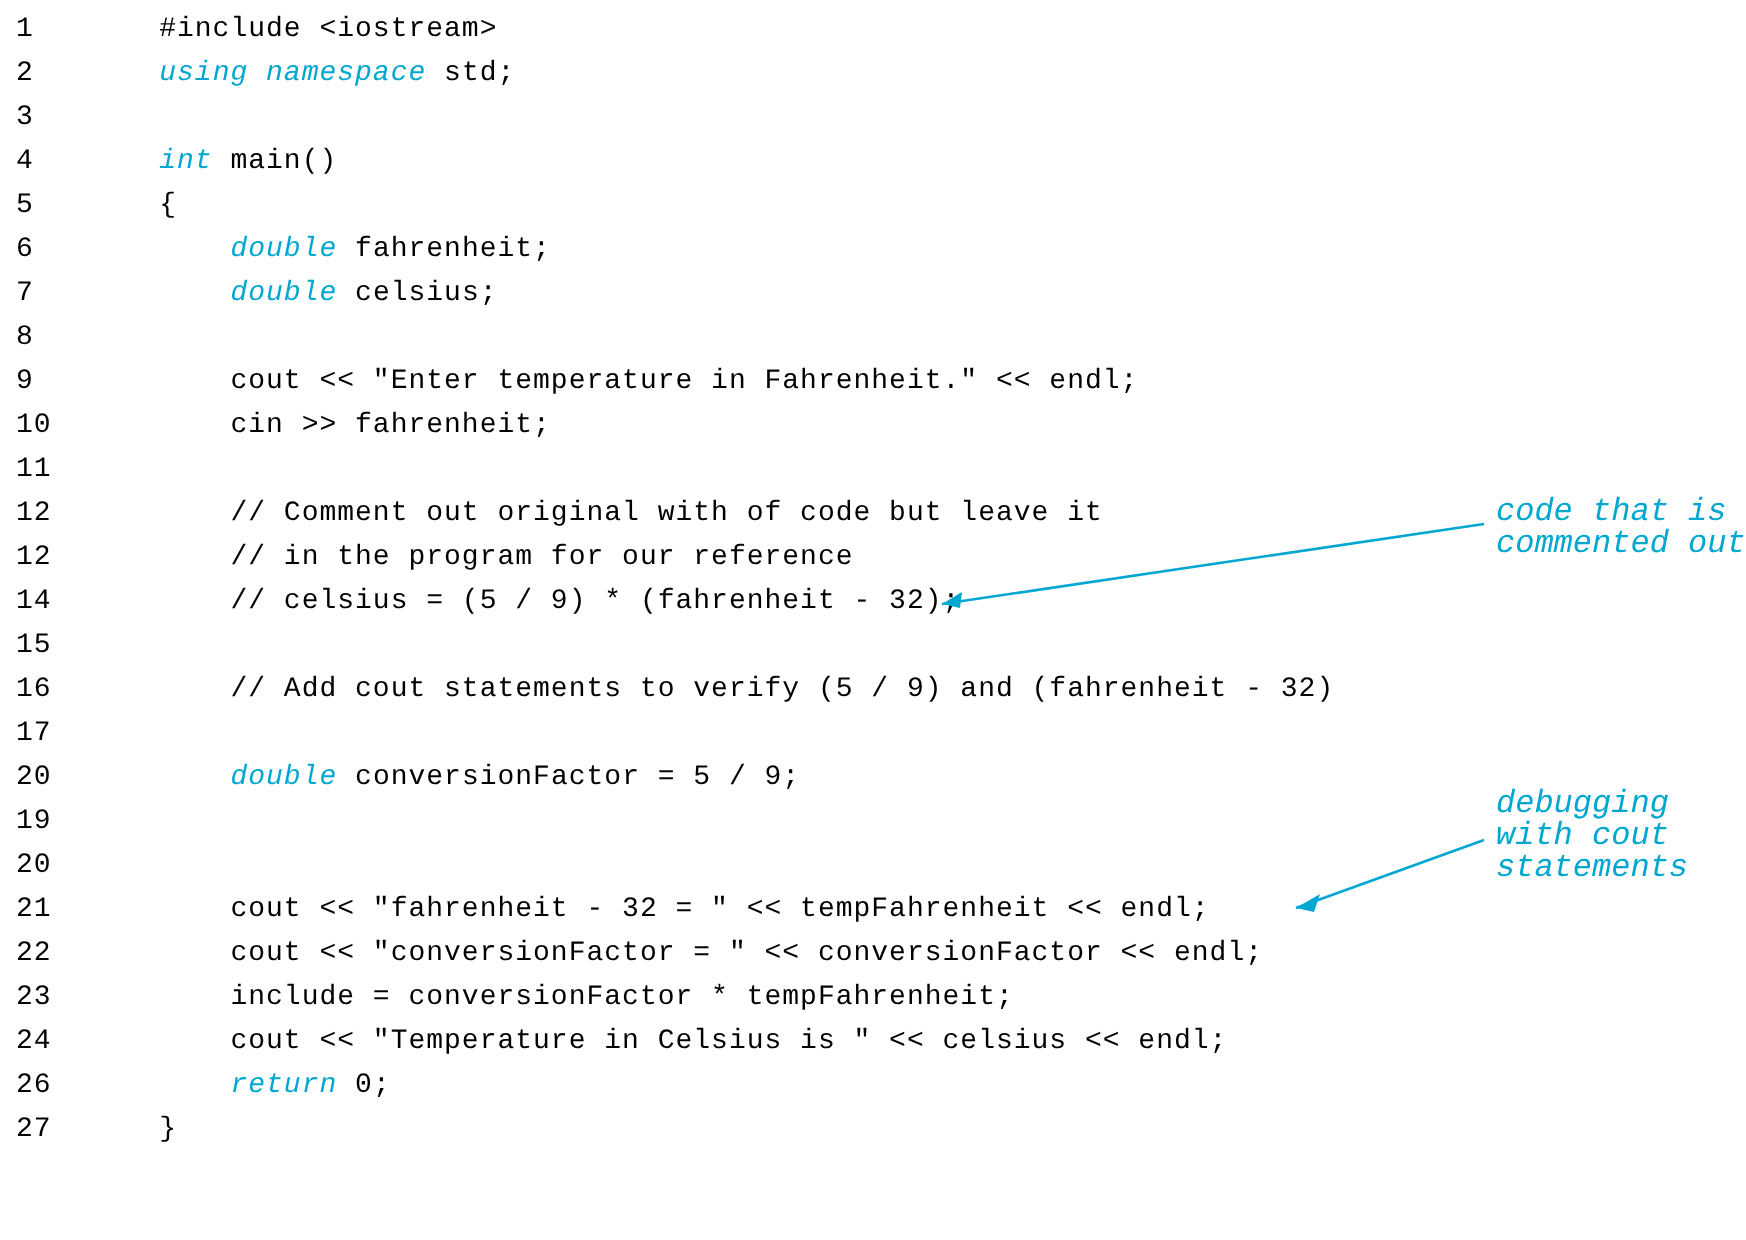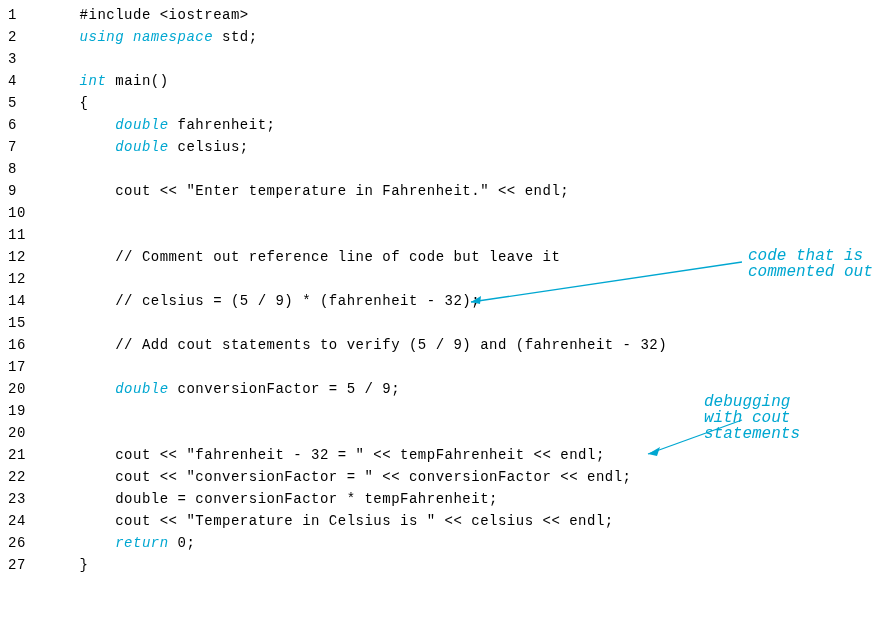--- a/index.html
+++ b/index.html
@@ -86,31 +86,33 @@
     <div class="line">
       <span class="lineno">8</span>
       <span class="code">    </span>
     </div>
     <div class="line">
       <span class="lineno">9</span>
       <span class="code">        cout &lt;&lt; "Enter temperature in Fahrenheit." &lt;&lt; endl;</span>
     </div>
     <div class="line">
       <span class="lineno">10</span>
+      <span class="code">        cin &gt;&gt; fahrenheit;</span>
     </div>
     <div class="line">
       <span class="lineno">11</span>
       <span class="code">    </span>
     </div>
     <div class="line">
       <span class="lineno">12</span>
-      <span class="code">        // Comment out reference line of code but leave it</span>
+      <span class="code">        // Comment out original with of code but leave it</span>
     </div>
     <div class="line">
       <span class="lineno">12</span>
+      <span class="code">        // in the program for our reference</span>
     </div>
     <div class="line">
       <span class="lineno">14</span>
       <span class="code">        // celsius = (5 / 9) * (fahrenheit - 32);</span>
     </div>
     <div class="line">
       <span class="lineno">15</span>
       <span class="code">    </span>
     </div>
     <div class="line">
@@ -134,21 +136,21 @@
     <div class="line">
       <span class="lineno">21</span>
       <span class="code">        cout &lt;&lt; "fahrenheit - 32 = " &lt;&lt; tempFahrenheit &lt;&lt; endl;</span>
     </div>
     <div class="line">
       <span class="lineno">22</span>
       <span class="code">        cout &lt;&lt; "conversionFactor = " &lt;&lt; conversionFactor &lt;&lt; endl;</span>
     </div>
     <div class="line">
       <span class="lineno">23</span>
-      <span class="code">        double = conversionFactor * tempFahrenheit;</span>
+      <span class="code">        include = conversionFactor * tempFahrenheit;</span>
     </div>
     <div class="line">
       <span class="lineno">24</span>
       <span class="code">        cout &lt;&lt; "Temperature in Celsius is " &lt;&lt; celsius &lt;&lt; endl;</span>
     </div>
     <div class="line">
       <span class="lineno">26</span>
       <span class="code">        <span class="kw">return</span> 0;</span>
     </div>
     <div class="line">
@@ -159,21 +161,21 @@
 
 <div class="annotation" style="left:748px; top:248px;">
   <div>code that is</div>
   <div>commented out</div>
 </div>
 <svg class="arrow" style="left:0; top:0;" width="873" height="620">
   <line x1="742" y1="262" x2="471" y2="302" stroke="#00A7D1" stroke-width="1.3"></line>
   <polygon points="471,302 481,296 480,304" fill="#00A7D1"></polygon>
 </svg>
 
-<div class="annotation" style="left:704px; top:394px;">
+<div class="annotation" style="left:748px; top:394px;">
   <div>debugging</div>
   <div>with cout</div>
   <div>statements</div>
 </div>
 <svg class="arrow" style="left:0; top:0;" width="873" height="620">
   <line x1="742" y1="420" x2="648" y2="454" stroke="#00A7D1" stroke-width="1.3"></line>
   <polygon points="648,454 660,447 657,456" fill="#00A7D1"></polygon>
 </svg>
 
 </body></html>

